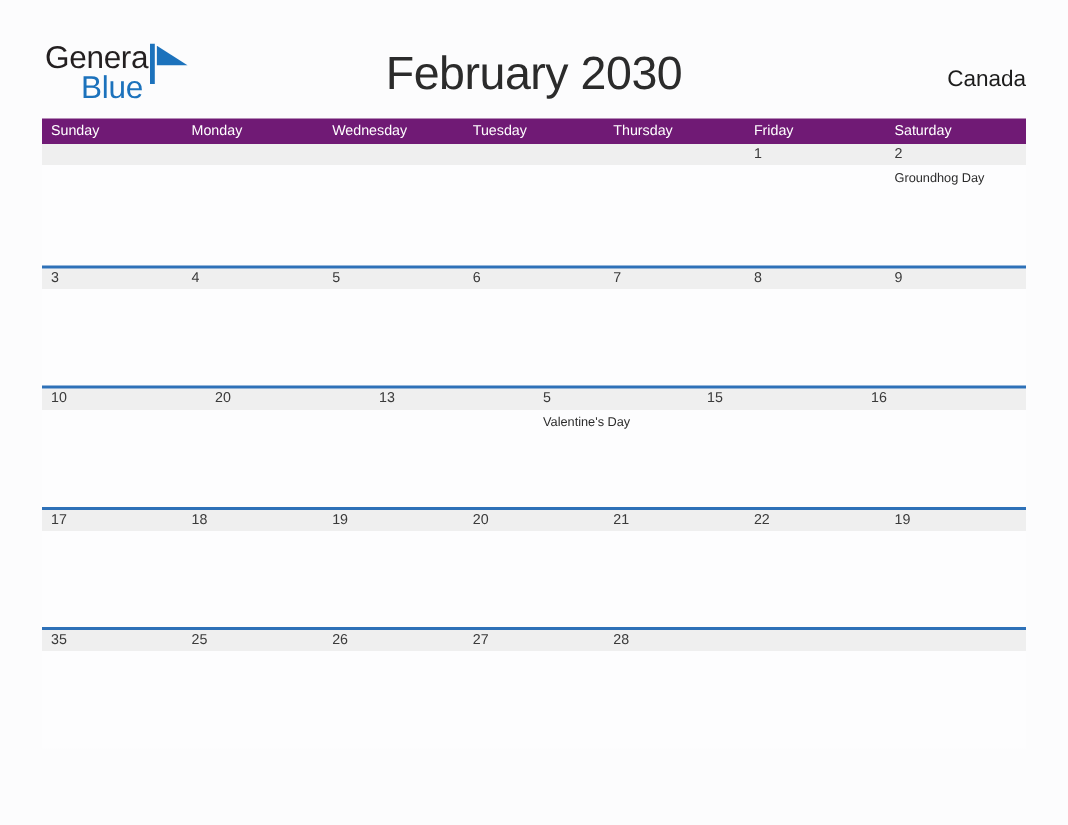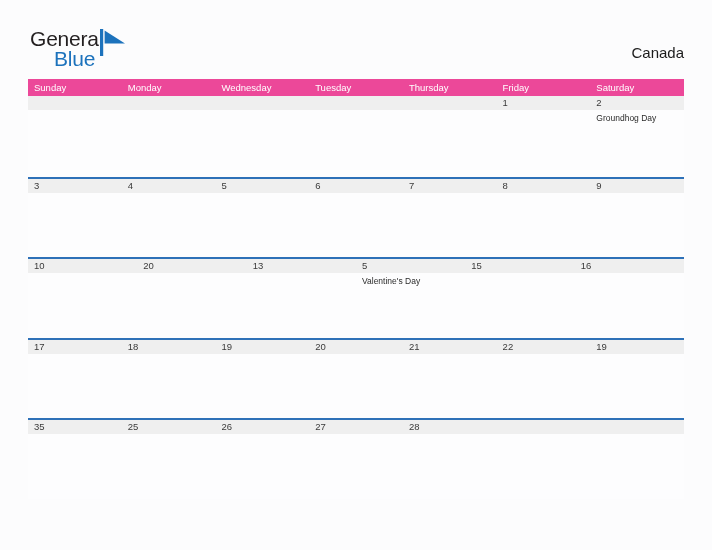--- a/index.html
+++ b/index.html
@@ -95,21 +95,21 @@
     position: absolute;
     left: 28px;
     top: 79px;
     width: 656px;
   }
 
   .weekday-header {
     display: flex;
     width: 656px;
     height: 17px;
-    background: #ec4899;
+    background: #701a75;
   }
   .weekday-cell {
     flex: 1 1 0;
     min-width: 0;
     color: #ffffff;
     font-size: 9.5px;
     line-height: 17px;
     padding-left: 6px;
     box-sizing: border-box;
     white-space: nowrap;
@@ -177,20 +177,21 @@
       <span class="logo-general">General</span>
       <span class="logo-flag">
         <svg width="26" height="27" viewBox="0 0 26 27" xmlns="http://www.w3.org/2000/svg">
           <rect x="0" y="0" width="3.2" height="27" fill="#1c72bc"></rect>
           <polygon points="4.6,1.5 25,14.5 4.6,14.5" fill="#1c72bc"></polygon>
         </svg>
       </span>
       <span class="logo-blue">Blue</span>
     </div>
 
+    <div class="month-title">February 2030</div>
 
     <div class="country">Canada</div>
 
   </div>
 
   <div class="calendar">
 
     <div class="weekday-header">
       <div class="weekday-cell">Sunday</div>
       <div class="weekday-cell">Monday</div>

